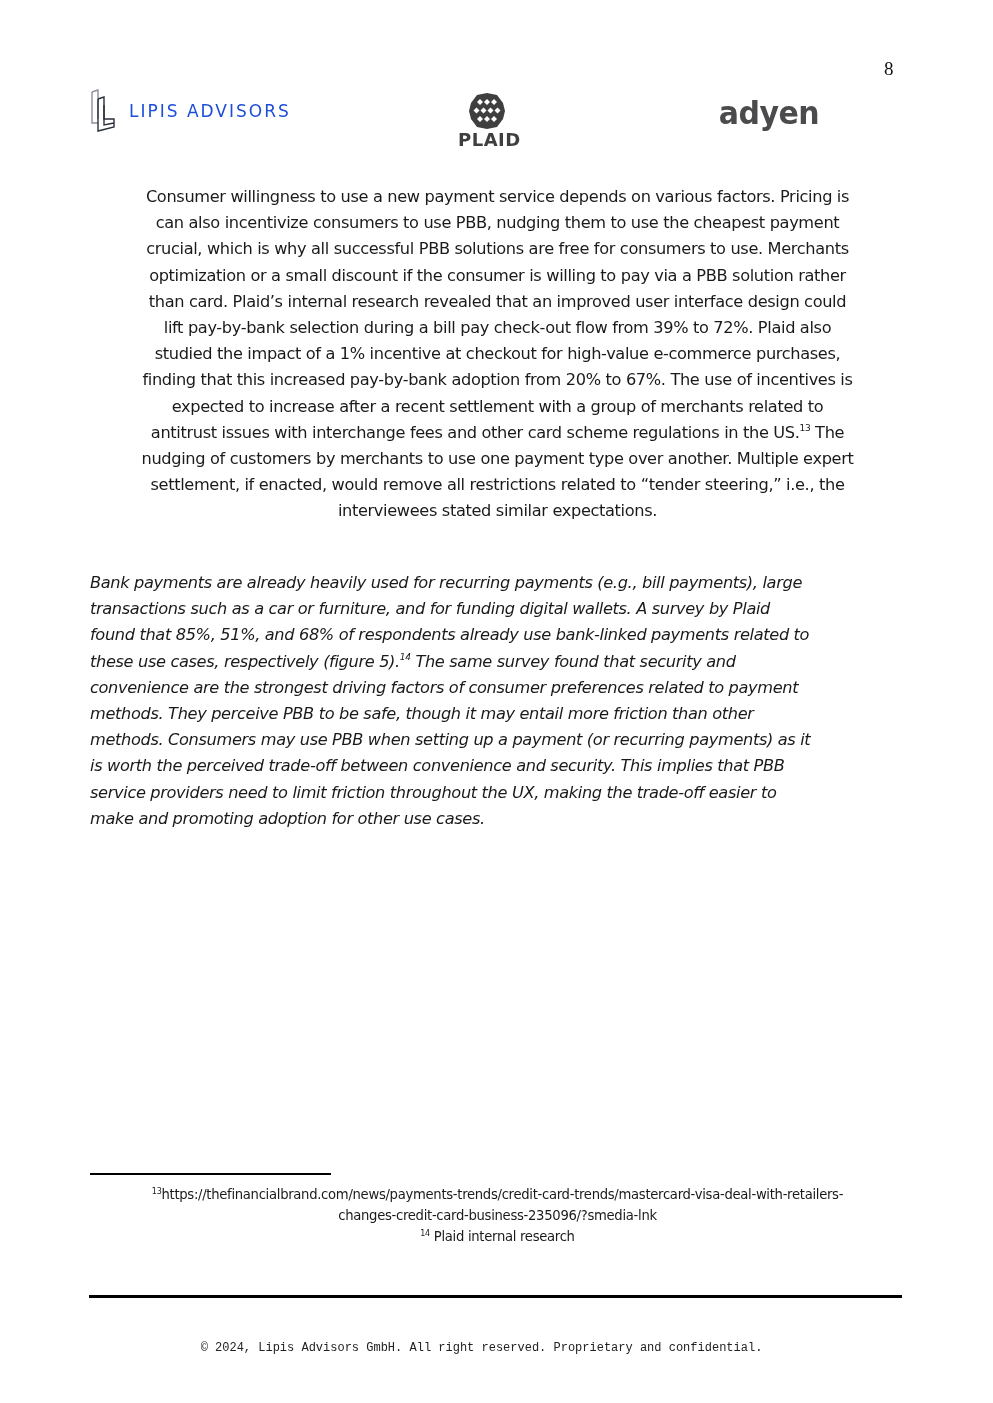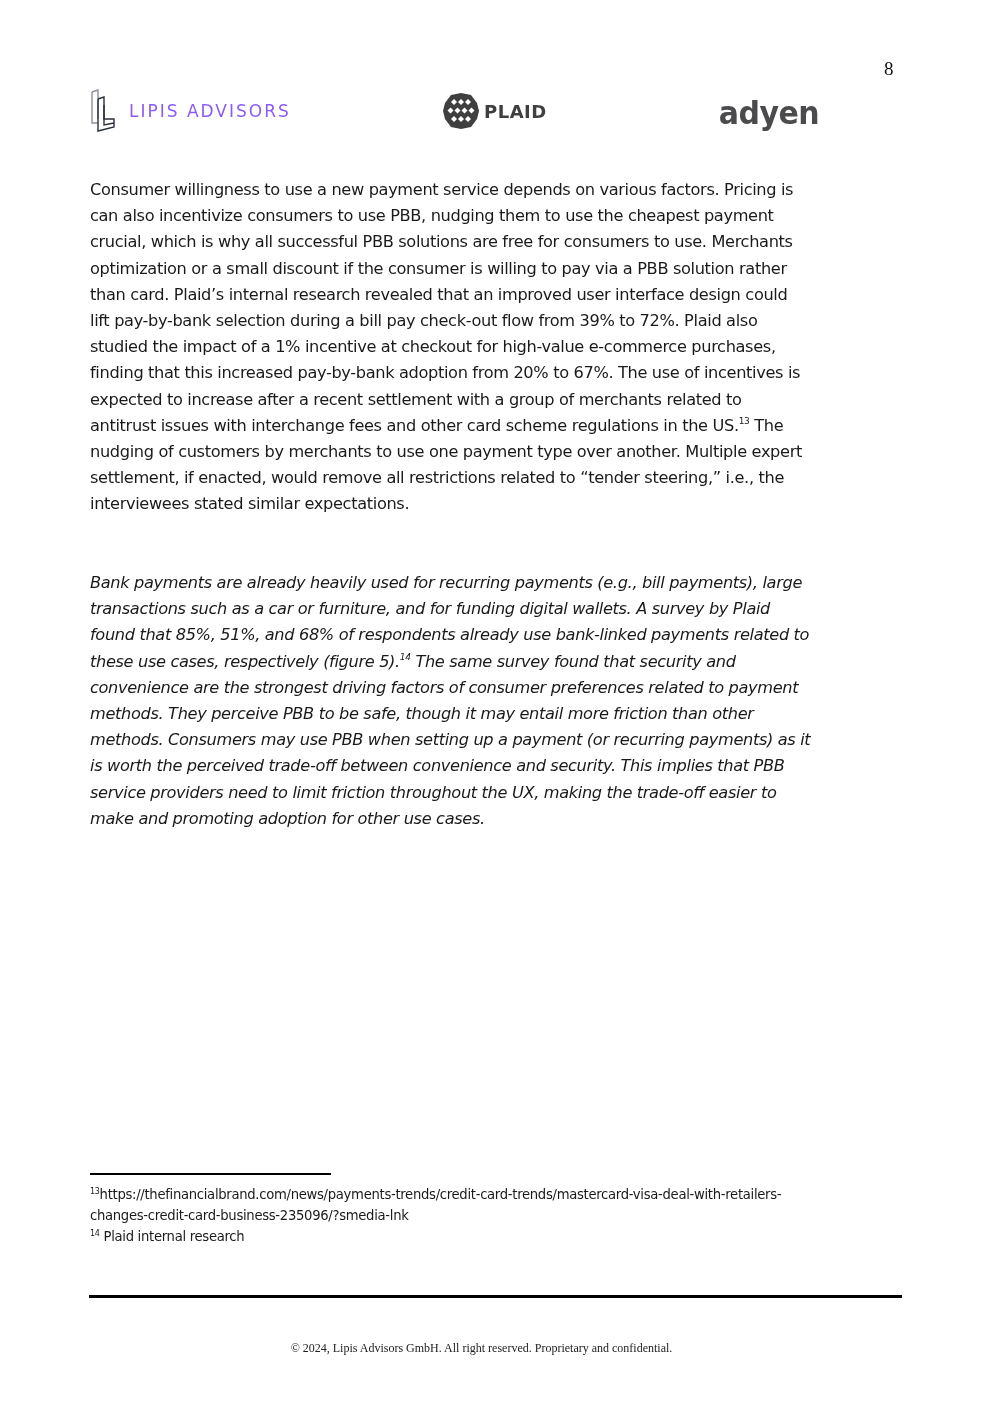--- a/index.html
+++ b/index.html
@@ -1,41 +1,41 @@
 <!DOCTYPE html>
 <html><head>
   <meta charset="utf-8">
   <style>
     html, body { margin: 0; padding: 0; background: #ffffff; }
     body { width: 993px; height: 1403px; position: relative; overflow: hidden; color: #1a1a1a; }
     .page-number { position: absolute; top: 58px; left: 884px; font-family: "Liberation Serif", serif; font-size: 19px; color: #111; }
 
     .logo-lipis { position: absolute; left: 89px; top: 89px; height: 44px; display: flex; align-items: center; }
     .logo-lipis svg { width: 28px; height: 44px; }
-    .logo-lipis .name { margin-left: 12px; font-family: "DejaVu Sans", sans-serif; font-size: 17px; letter-spacing: 2px; color: #8b5cf6; font-weight: normal; }
+    .logo-lipis .name { margin-left: 12px; font-family: "DejaVu Sans", sans-serif; font-size: 17px; letter-spacing: 2px; color: #1d4ed8; font-weight: normal; }
 
-    .logo-plaid { position: absolute; left: 443px; top: 93px; display: flex; align-items: center; }
+    .logo-plaid { position: absolute; left: 453px; top: 93px; display: flex; align-items: center; flex-direction: column; }
     .logo-plaid svg { width: 36px; height: 36px; }
     .logo-plaid .name { margin-left: 5px; font-family: "DejaVu Sans", sans-serif; font-weight: bold; font-size: 18px; color: #3f3f3f; letter-spacing: 0.5px; }
 
     .logo-adyen { position: absolute; left: 700px; top: 92px; width: 168px; height: 40px; display: flex; align-items: center; justify-content: center; }
     .logo-adyen .name { font-family: "DejaVu Sans", sans-serif; font-weight: bold; font-size: 30px; color: #4b4b4d; letter-spacing: -0.5px; transform: scaleY(1.05); margin-left: -30px; }
 
     .body-text { position: absolute; left: 90px; width: 815px; font-family: "DejaVu Sans", sans-serif; font-size: 16.2px; line-height: 26.2px; color: #1a1a1a; letter-spacing: -0.35px; }
-    .para-1 { top: 177px; }
+    .para-1 { top: 184px; text-align: center; }
     .para-2 { top: 570px; font-style: italic; }
     .line { white-space: nowrap; display: block; }
     sup { font-size: 9px; line-height: 0; vertical-align: 7px; }
 
     .footnote-rule { position: absolute; left: 90px; top: 1173px; width: 241px; height: 2px; background: #000; }
-    .footnotes { position: absolute; left: 90px; top: 1184px; width: 815px; font-family: "DejaVu Sans", sans-serif; font-size: 13.2px; line-height: 21px; color: #1a1a1a; letter-spacing: -0.3px; }
+    .footnotes { position: absolute; left: 90px; top: 1184px; width: 815px; font-family: "DejaVu Sans", sans-serif; font-size: 13.2px; line-height: 21px; color: #1a1a1a; letter-spacing: -0.3px; text-align: center; }
     .footnotes sup { font-size: 8px; vertical-align: 5px; }
 
     .footer-rule { position: absolute; left: 89px; top: 1295px; width: 813px; height: 3px; background: #000; }
-    .copyright { position: absolute; left: 0; width: 963px; text-align: center; top: 1341px; font-family: Liberation Serif, serif; font-size: 12px; color: #222; padding-left: 0; }
+    .copyright { position: absolute; left: 0; width: 963px; text-align: center; top: 1341px; font-family: Liberation Mono, monospace; font-size: 12px; color: #222; padding-left: 0; }
   </style>
 </head>
 <body>
 
 <div class="page-number">8</div>
 
 <div class="logo-lipis">
   <svg viewBox="0 0 28 44">
     <g fill="none" stroke="#2b2f3a" stroke-width="1.4">
       <path d="M3 3 L3 34 L9 34" stroke="#8b8f99"></path>

